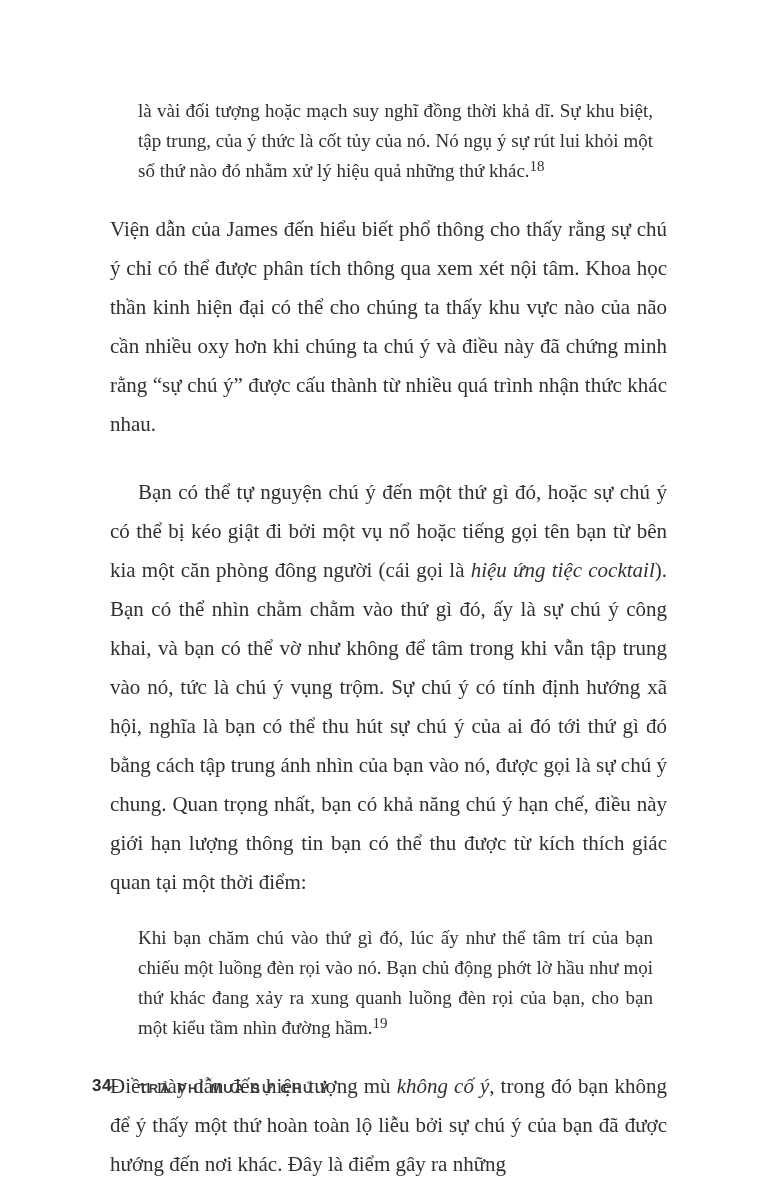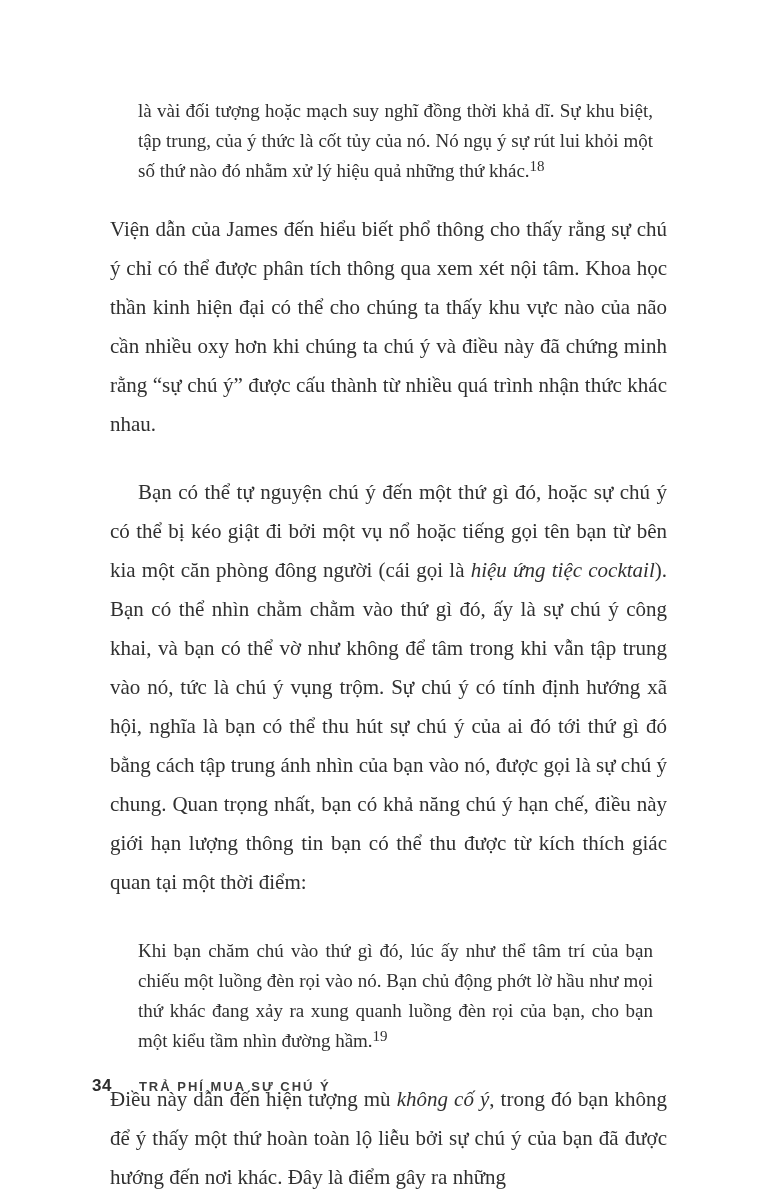--- a/index.html
+++ b/index.html
@@ -36,28 +36,28 @@
   }
   .bodypara {
     margin: 0;
     font-size: 21px;
     line-height: 39px;
     text-align: justify;
   }
   .bodypara .italic, .quote .italic { font-style: italic; }
   .mt-quote-after { margin-top: 24px; }   
   .mt-para       { margin-top: 29px; }   
-  .mt-quote      { margin-top: 34px; }   
+  .mt-quote      { margin-top: 21px; }   
   .indent-first  { text-indent: 28px; }
   .footer {
     position: absolute;
     left: 92px;
     top: 1076px;
     display: flex;
-    align-items: center;
+    align-items: flex-end;
     font-family: "Liberation Sans", sans-serif;
   }
   .page-number {
     font-size: 17px;
     font-weight: 700;
     color: #2d2d2d;
     letter-spacing: 0.5px;
   }
   .running-title {
     margin-left: 27px;

